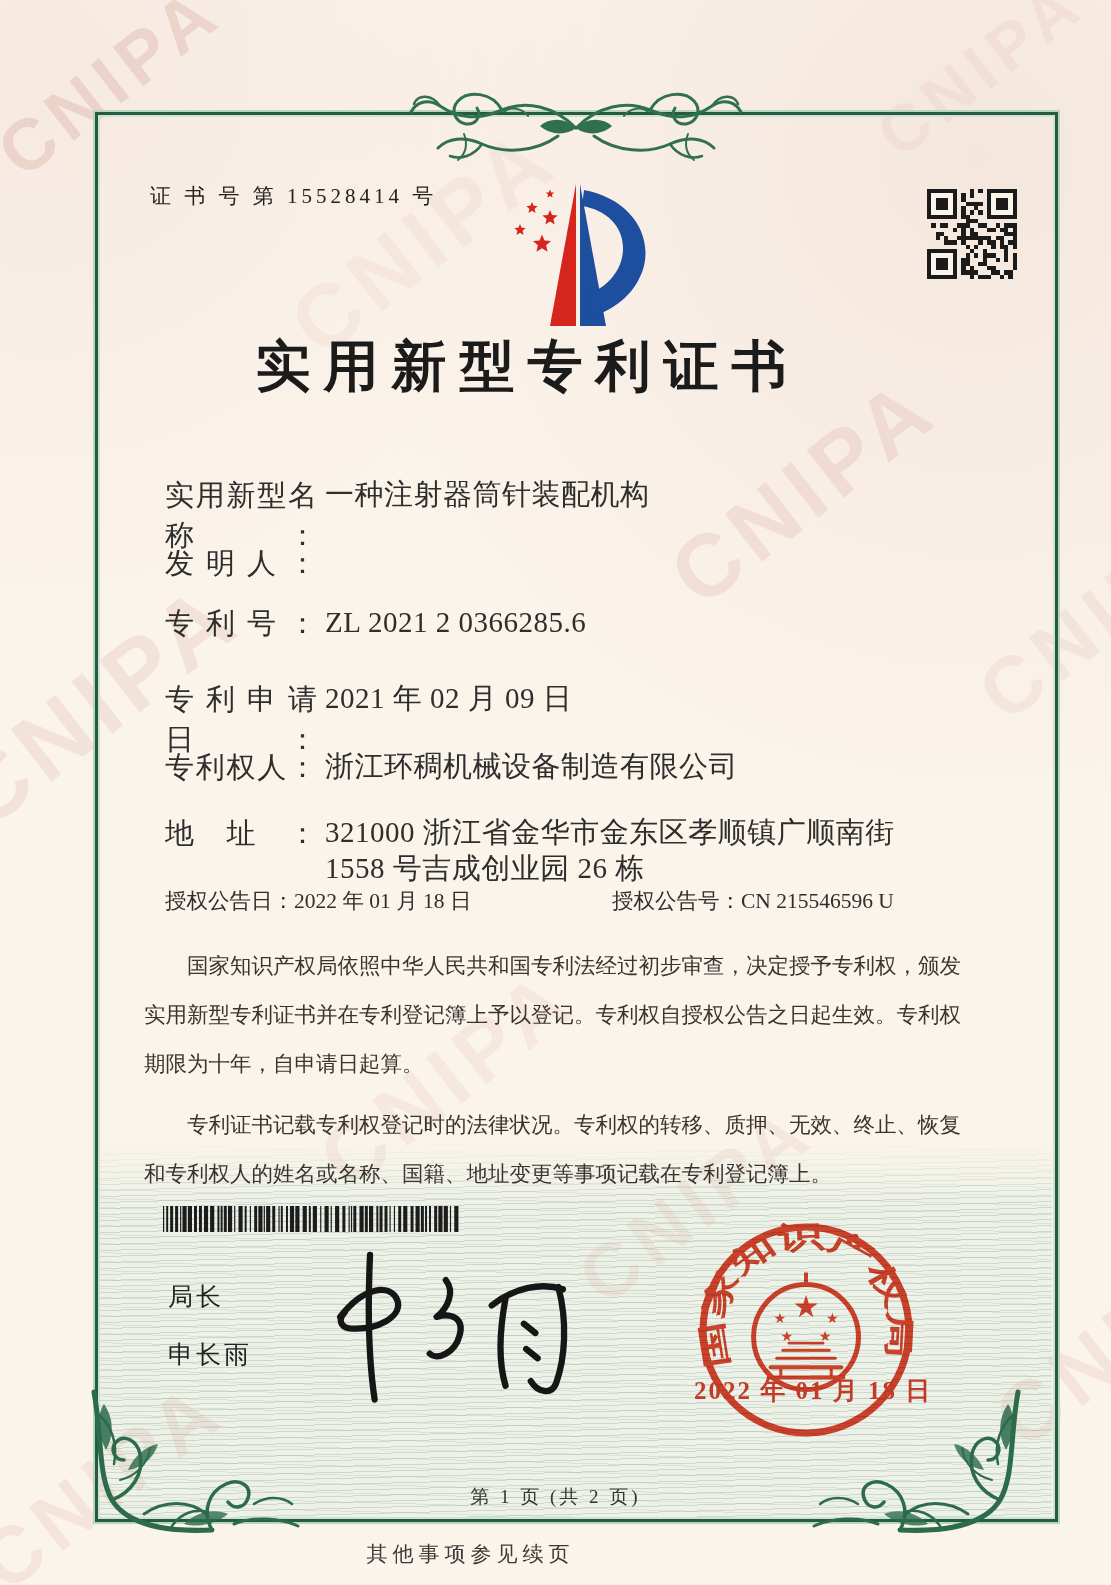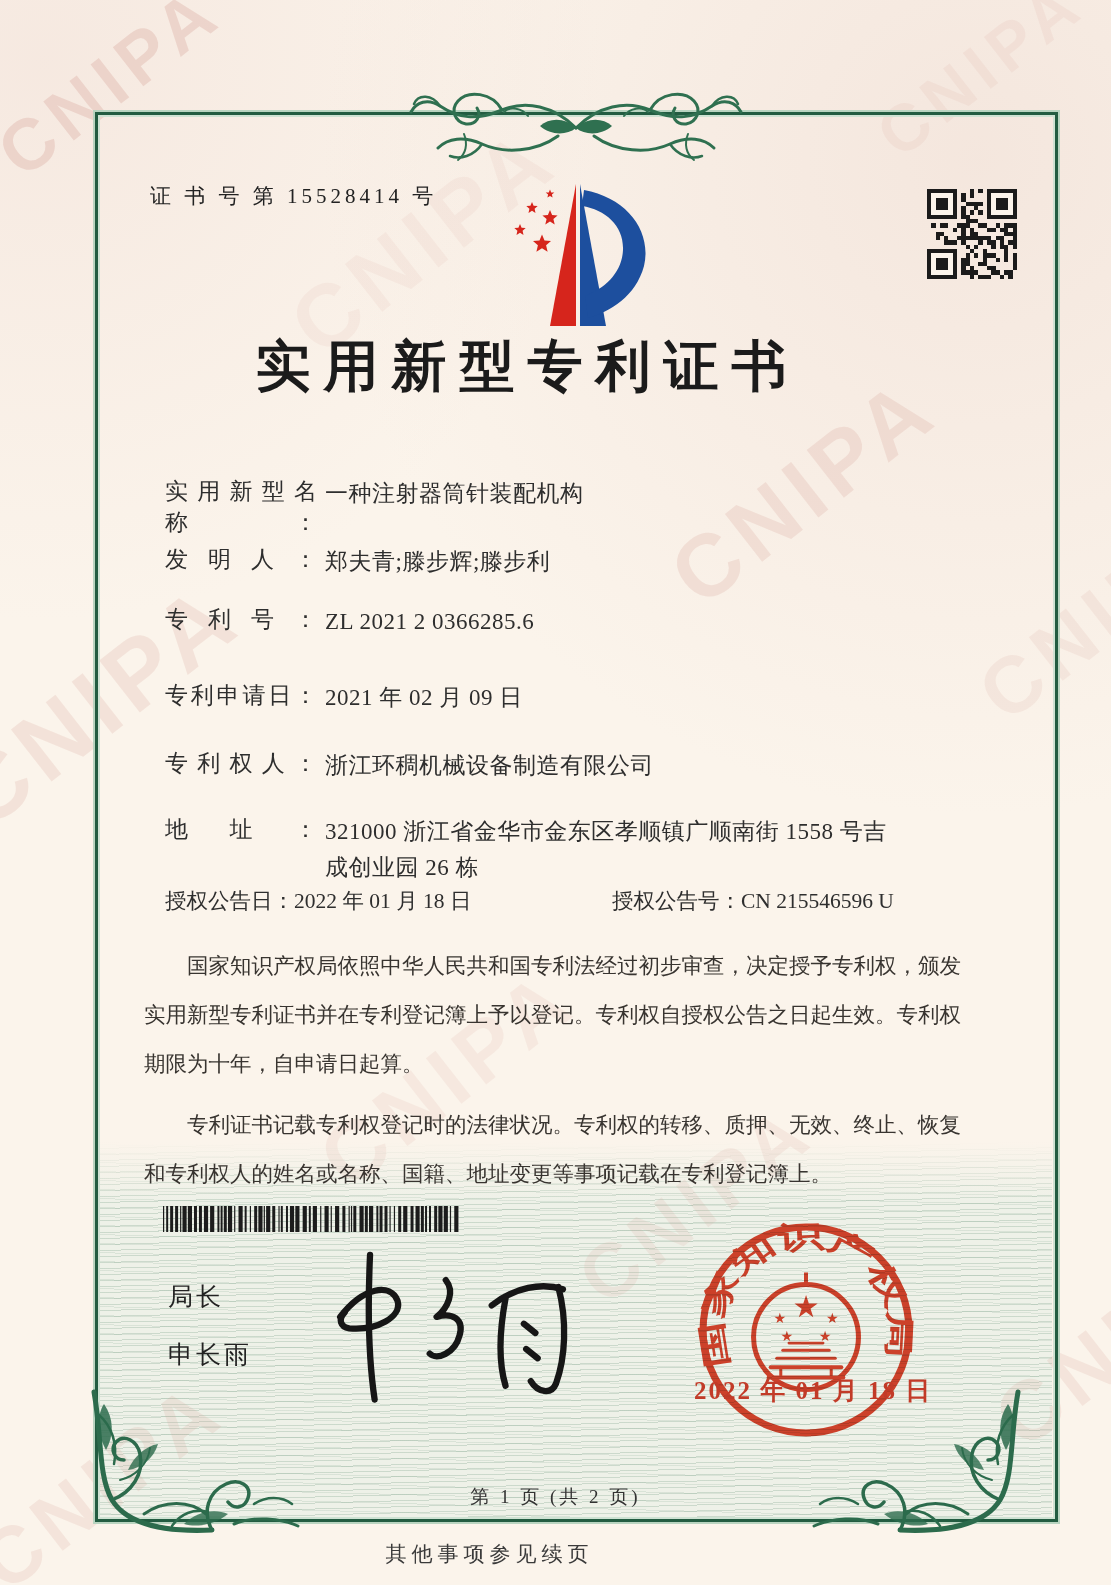--- a/index.html
+++ b/index.html
@@ -22,28 +22,28 @@
   #wavefade{position:absolute;left:100px;top:1142px;width:952px;height:60px;z-index:0;
       background:linear-gradient(#fbf4eb, rgba(251,244,235,0));}
   
   #frame{position:absolute;left:95px;top:112px;width:957px;height:1404px;z-index:2;
       border:3px solid #235c41;box-shadow:0 0 0 2px #b9d4c0, inset 0 0 0 2px #cfe2d3;
       pointer-events:none;}
   .content{z-index:3;}
   #certno{left:150px;top:182px;font-size:21px;letter-spacing:4px;color:#222;}
   #title{left:95px;top:330px;width:865px;text-align:center;font-size:55px;font-weight:700;
       letter-spacing:13px;color:#1b1b1b;}
-  .field{position:absolute;left:165px;z-index:3;font-size:23px;color:#2e2e2e;display:flex;}
+  .field{position:absolute;left:165px;z-index:3;font-size:29px;color:#2e2e2e;display:flex;}
   .flabel{flex:0 0 auto;display:inline-block;width:152px;text-align:justify;text-align-last:justify;}
   .fvalue{margin-left:8px;max-width:582px;line-height:36px;letter-spacing:.5px;}
   .grant{position:absolute;z-index:3;font-size:21.5px;color:#2e2e2e;}
   #paras{left:132px;top:930px;width:858px;z-index:3;}
   #paras p{margin:12px;text-indent:2em;font-size:21.5px;line-height:49px;color:#383430;}
   #pageind{left:0;top:1484px;width:1111px;text-align:center;font-size:19px;letter-spacing:3px;color:#333;}
-  #footnote{left:0;top:1540px;width:941px;text-align:center;font-size:21px;letter-spacing:5px;color:#3a3a3a;padding-left:19px;}
+  #footnote{left:0;top:1540px;width:941px;text-align:center;font-size:21px;letter-spacing:5px;color:#3a3a3a;}
   #signer-title{left:168px;top:1280px;font-size:25px;letter-spacing:3px;color:#222;}
   #signer-name{left:168px;top:1338px;font-size:25px;letter-spacing:3px;color:#222;}
   #sealdate{left:668px;top:1374px;width:290px;text-align:center;font-size:25px;letter-spacing:2px;
       color:#c23b28;font-weight:600;z-index:4;}
   svg{display:block;}
   #seal-svg{mix-blend-mode:multiply;opacity:.95;}
   #orn-br{transform:scaleX(-1);}
 </style>
 </head>
 <body>
@@ -246,21 +246,20 @@
     </svg>
 
   <div class="abs content" id="title">实用新型专利证书</div>
 
   <div class="field" style="top:476px;">
     <span class="flabel">实用新型名称：</span>
     <span class="fvalue">一种注射器筒针装配机构</span>
   </div>
   <div class="field" style="top:544px;">
     <span class="flabel">发明人：</span>
-    <span class="fvalue">郑夫青;滕步辉;滕步利</span>
   </div>
   <div class="field" style="top:604px;font-family:Liberation Serif, serif;">
     <span class="flabel">专利号：</span>
     <span class="fvalue">ZL 2021 2 0366285.6</span>
   </div>
   <div class="field" style="top:680px;">
     <span class="flabel">专利申请日：</span>
     <span class="fvalue">2021 年 02 月 09 日</span>
   </div>
   <div class="field" style="top:748px;">

